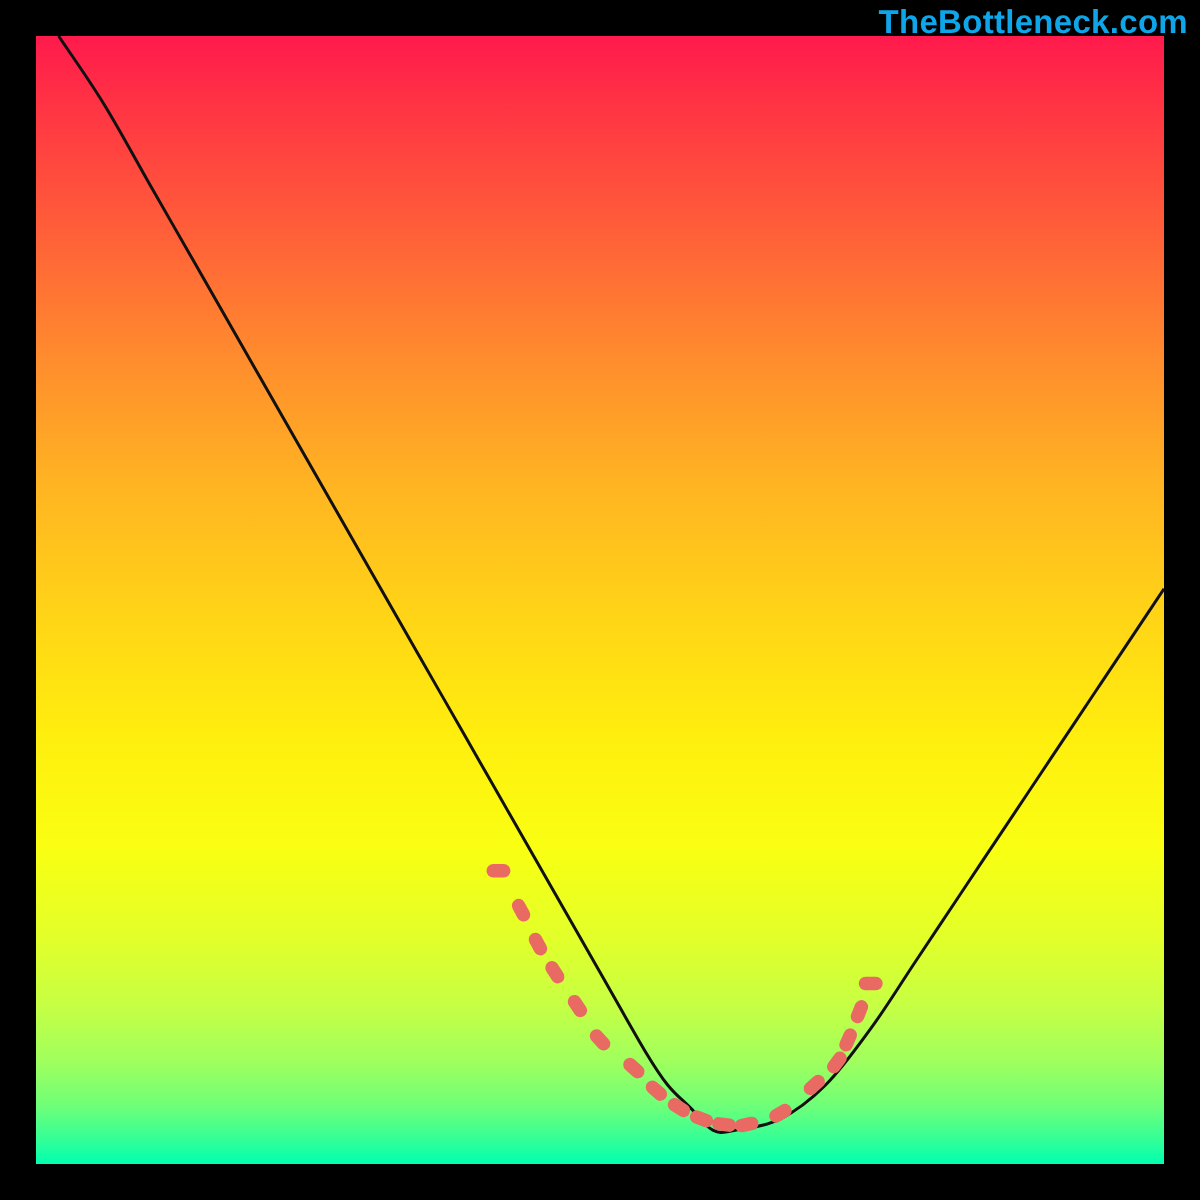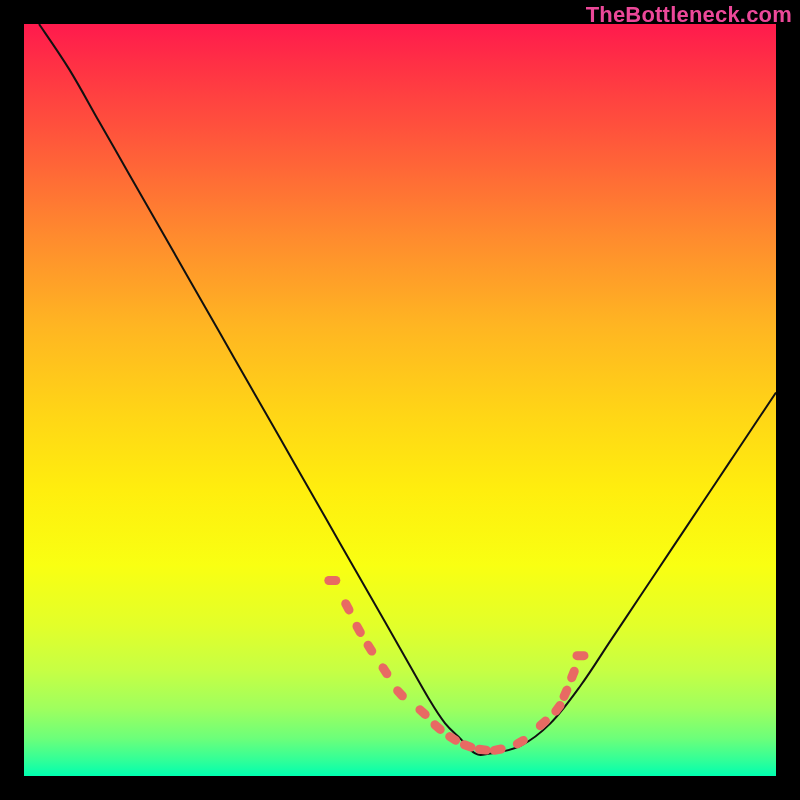--- a/index.html
+++ b/index.html
@@ -40,21 +40,21 @@
       #2fff99 98%,
       #00ffb0 100%);
   }
   .watermark {
     position: absolute;
     top: 2px;
     right: 8px;
     font-family: Arial, Helvetica, sans-serif;
     font-size: 22px;
     font-weight: 600;
-    color: #ec4899;
+    color: #0ea5e9;
     letter-spacing: 0.2px;
   }
   svg.curve {
     position: absolute;
     left: 0;
     top: 0;
     width: 100%;
     height: 100%;
   }
 </style>

